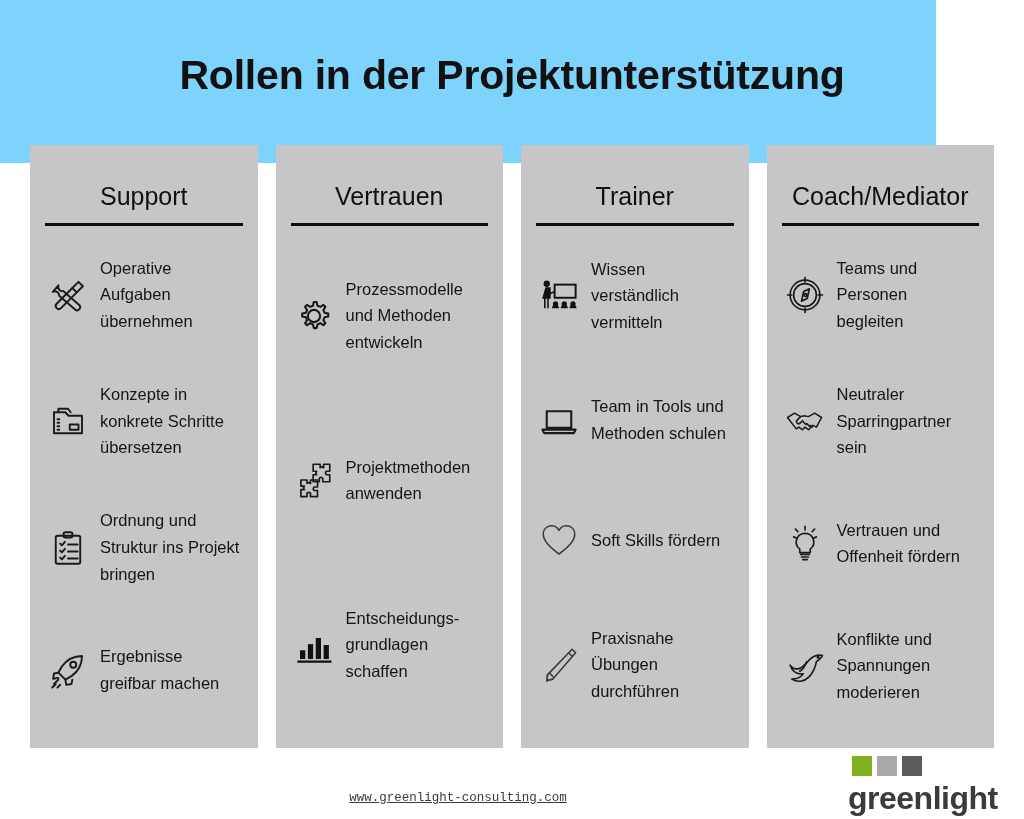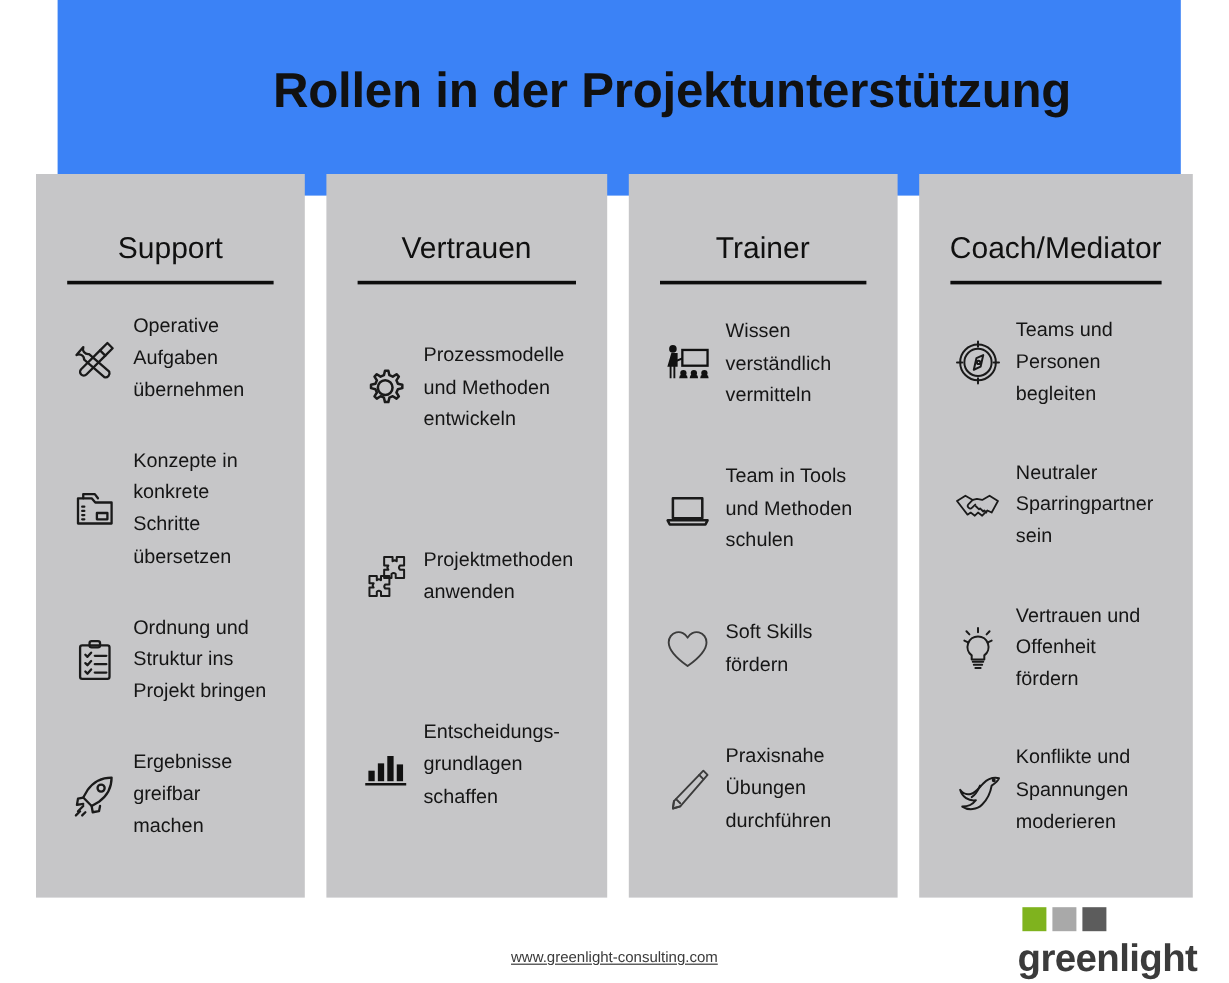--- a/index.html
+++ b/index.html
@@ -20,22 +20,21 @@
     width: 1024px;
     height: 819px;
     background: #ffffff;
   }
   
   #header-band {
     position: absolute;
     left: 0; top: 0;
     width: 936px;
     height: 163px;
-    background: #3b82f6;
-    margin-left: 48px;
+    background: #7dd3fc;
   }
   #page-title {
     position: absolute;
     left: 0;
     top: 52px;
     width: 1024px;
     text-align: center;
     font-size: 41px;
     font-weight: 700;
     color: #111111;
@@ -51,21 +50,21 @@
     height: 603px;
     display: flex;
     gap: 18px;
   }
   .card {
     flex: 1 1 0;
     background: #c6c6c8;
     position: relative;
     display: flex;
     flex-direction: column;
-    padding: 16px;
+    padding: 5px;
     box-sizing: border-box;
   }
   .card-head {
     padding: 33px 10px 0 10px;
     text-align: center;
   }
   .card-title {
     font-size: 25px;
     font-weight: 400;
     color: #101010;
@@ -109,25 +108,26 @@
     font-size: 16.5px;
     line-height: 1.62;
     color: #151515;
     font-weight: 400;
   }
   
   #footer-url {
     position: absolute;
     left: 0;
     top: 791px;
-    width: 1024px;
+    width: 916px;
     text-align: center;
     font-size: 12.5px;
     color: #3a3a3a;
     text-decoration: underline;
+    font-family: Liberation Mono, monospace;
   }
   #logo {
     position: absolute;
     left: 848px;
     top: 756px;
     width: 170px;
     height: 58px;
   }
   #logo-squares {
     display: flex;

